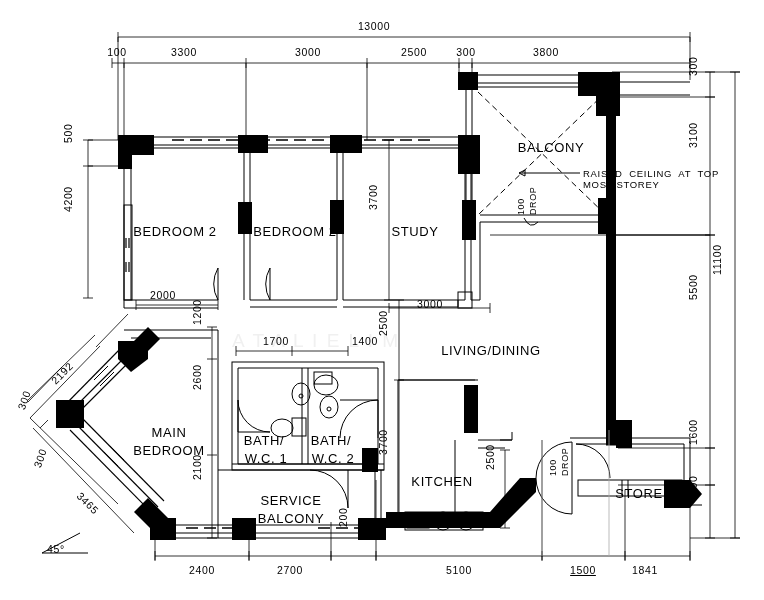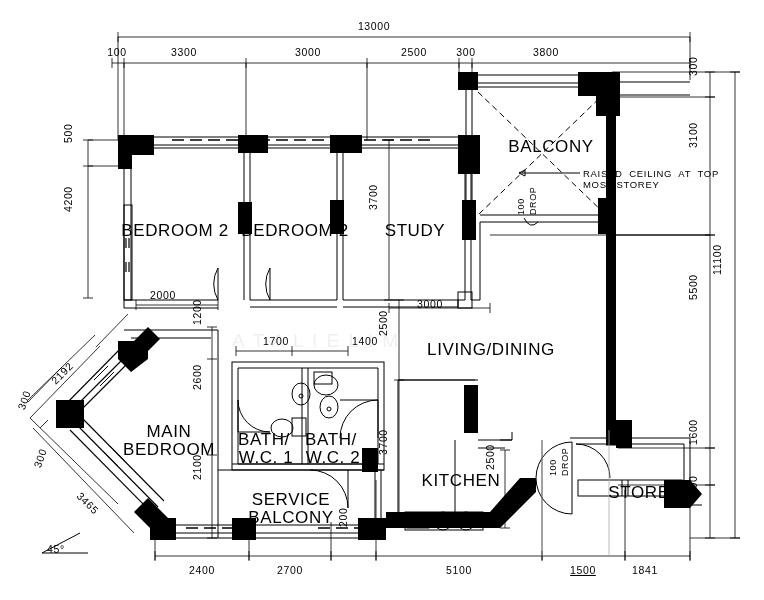--- a/index.html
+++ b/index.html
@@ -1,21 +1,21 @@
 <!DOCTYPE html>
 <html><head>
 <meta charset="utf-8">
 <style>
   html,body{margin:0;padding:0;background:#ffffff;}
   body{font-family:"Liberation Sans",sans-serif;}
   #plan-root{position:relative;width:764px;height:600px;background:#ffffff;overflow:hidden;}
   #plan-svg{position:absolute;left:0;top:0;}
   .lbl{position:absolute;font-family:"Liberation Sans",sans-serif;color:#000;white-space:pre;
        letter-spacing:0.6px;transform-origin:0 0;}
-  .room-label{font-size:17px;text-align:center;}
+  .room-label{font-size:13px;text-align:center;}
   .dim-label{font-size:10.5px;}
   .note-label{font-size:9.5px;line-height:11px;letter-spacing:0.7px;}
   .wm{position:absolute;font-size:19px;color:#f0f0f0;font-family:"Liberation Sans",sans-serif;
       letter-spacing:2px;}
   .rot{writing-mode:vertical-rl;transform:rotate(180deg);}
 </style>
 </head>
 <body>
 
 <div id="plan-root">
@@ -317,21 +317,21 @@
   <div class="lbl room-label" style="left:551px;top:147px;transform:translate(-50%,-50%);">BALCONY</div>
   <div class="lbl room-label" style="left:491px;top:350px;transform:translate(-50%,-50%);">LIVING/DINING</div>
   <div class="lbl room-label" style="left:169px;top:432px;transform:translate(-50%,-50%);">MAIN</div>
   <div class="lbl room-label" style="left:169px;top:450px;transform:translate(-50%,-50%);text-align:right;">BEDROOM</div>
   <div class="lbl room-label" style="left:264px;top:440px;transform:translate(-50%,-50%);">BATH/</div>
   <div class="lbl room-label" style="left:266px;top:458px;transform:translate(-50%,-50%);">W.C. 1</div>
   <div class="lbl room-label" style="left:331px;top:440px;transform:translate(-50%,-50%);">BATH/</div>
   <div class="lbl room-label" style="left:333px;top:458px;transform:translate(-50%,-50%);">W.C. 2</div>
   <div class="lbl room-label" style="left:291px;top:500px;transform:translate(-50%,-50%);">SERVICE</div>
   <div class="lbl room-label" style="left:291px;top:518px;transform:translate(-50%,-50%);">BALCONY</div>
-  <div class="lbl room-label" style="left:461px;top:481px;transform:translate(-50%,-50%);">KITCHEN</div>
+  <div class="lbl room-label" style="left:442px;top:481px;transform:translate(-50%,-50%);">KITCHEN</div>
   <div class="lbl room-label" style="left:639px;top:461px;transform:translate(-50%,-50%);margin-top:32px;">STORE</div>
 
   <div class="lbl note-label" style="left:583px;top:168px;">RAISED  CEILING  AT  TOP</div>
   <div class="lbl note-label" style="left:583px;top:179px;">MOST STOREY</div>
 
   <div class="lbl dim-label" style="left:374px;top:26px;transform:translate(-50%,-50%);">13000</div>
 
   <div class="lbl dim-label" style="left:117px;top:52px;transform:translate(-50%,-50%);">100</div>
   <div class="lbl dim-label" style="left:184px;top:52px;transform:translate(-50%,-50%);">3300</div>
   <div class="lbl dim-label" style="left:308px;top:52px;transform:translate(-50%,-50%);">3000</div>

